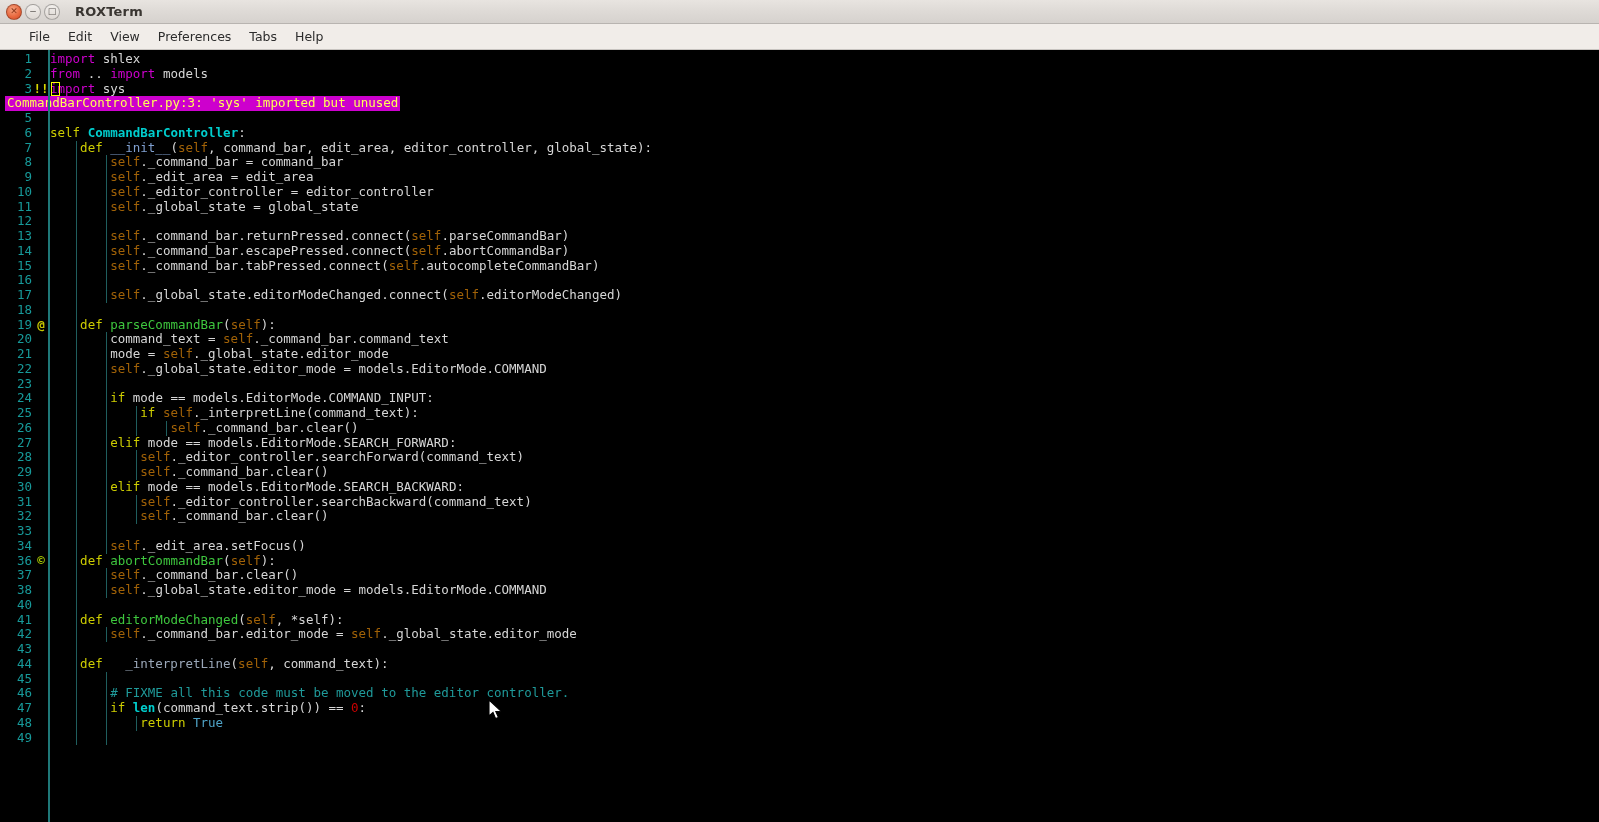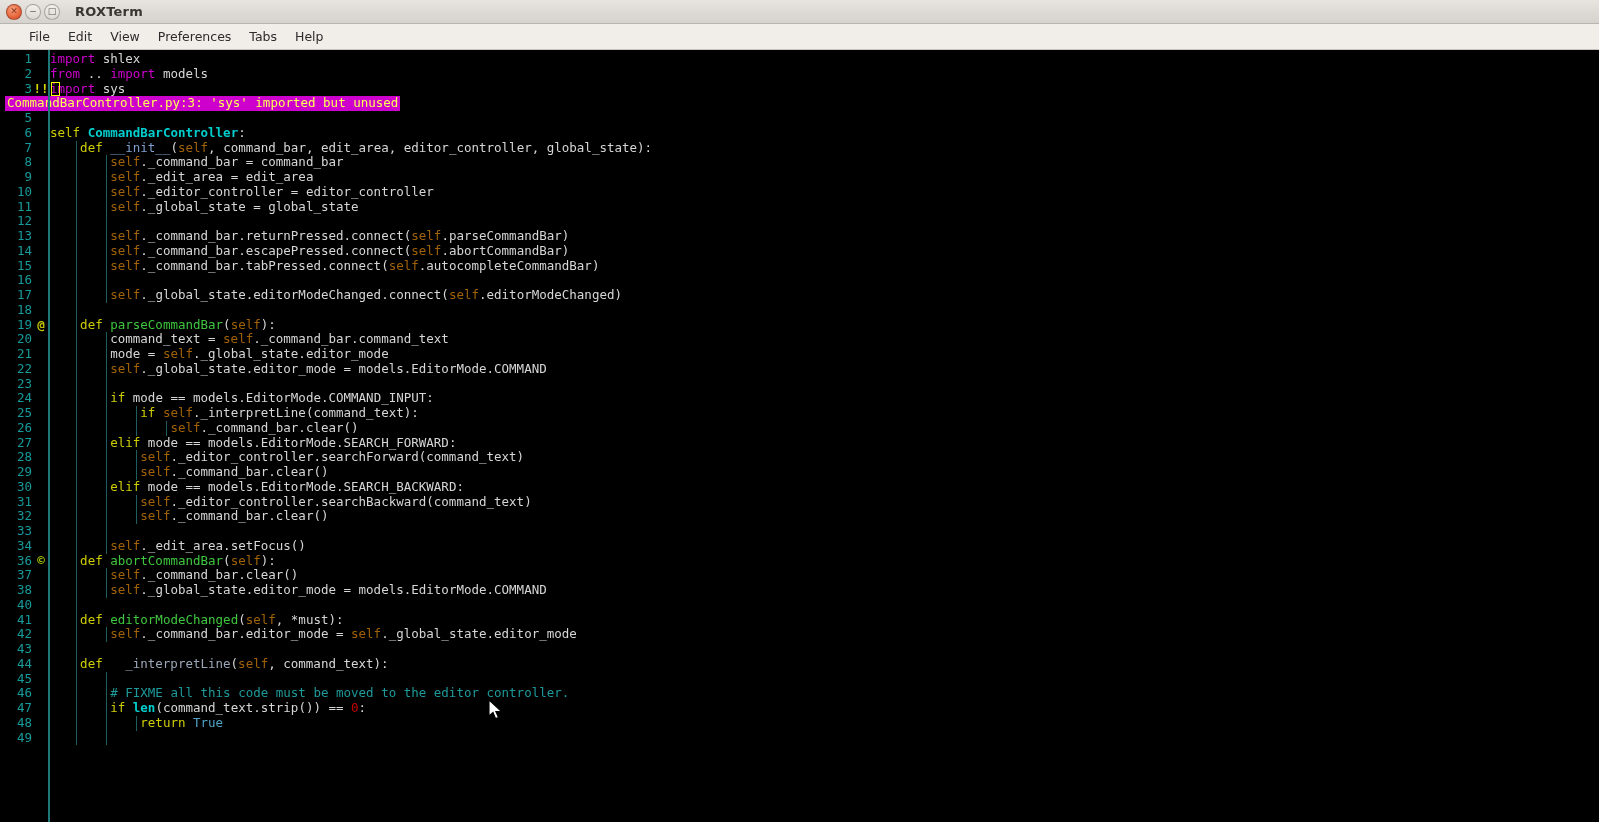--- a/index.html
+++ b/index.html
@@ -221,21 +221,21 @@
           <div class="row"><span class="lnum">29</span><span class="mark "></span><span class="code"><span class="txt">            </span><span class="self">self</span><span class="txt">._command_bar.clear()</span></span><div class="indent-guide" style="left: 76.08px;"></div><div class="indent-guide" style="left: 106.16px;"></div><div class="indent-guide" style="left: 136.24px;"></div></div>
           <div class="row"><span class="lnum">30</span><span class="mark "></span><span class="code"><span class="txt">        </span><span class="kw">elif</span><span class="txt"> mode == models.EditorMode.SEARCH_BACKWARD:</span></span><div class="indent-guide" style="left: 76.08px;"></div><div class="indent-guide" style="left: 106.16px;"></div></div>
           <div class="row"><span class="lnum">31</span><span class="mark "></span><span class="code"><span class="txt">            </span><span class="self">self</span><span class="txt">._editor_controller.searchBackward(command_text)</span></span><div class="indent-guide" style="left: 76.08px;"></div><div class="indent-guide" style="left: 106.16px;"></div><div class="indent-guide" style="left: 136.24px;"></div></div>
           <div class="row"><span class="lnum">32</span><span class="mark "></span><span class="code"><span class="txt">            </span><span class="self">self</span><span class="txt">._command_bar.clear()</span></span><div class="indent-guide" style="left: 76.08px;"></div><div class="indent-guide" style="left: 106.16px;"></div><div class="indent-guide" style="left: 136.24px;"></div></div>
           <div class="row"><span class="lnum">33</span><span class="mark "></span><span class="code"></span><div class="indent-guide" style="left: 76.08px;"></div><div class="indent-guide" style="left: 106.16px;"></div></div>
           <div class="row"><span class="lnum">34</span><span class="mark "></span><span class="code"><span class="txt">        </span><span class="self">self</span><span class="txt">._edit_area.setFocus()</span></span><div class="indent-guide" style="left: 76.08px;"></div><div class="indent-guide" style="left: 106.16px;"></div></div>
           <div class="row"><span class="lnum">36</span><span class="mark ann">©</span><span class="code"><span class="txt">    </span><span class="kw">def</span><span class="txt"> </span><span class="fn">abortCommandBar</span><span class="txt">(</span><span class="self">self</span><span class="txt">):</span></span><div class="indent-guide" style="left: 76.08px;"></div></div>
           <div class="row"><span class="lnum">37</span><span class="mark "></span><span class="code"><span class="txt">        </span><span class="self">self</span><span class="txt">._command_bar.clear()</span></span><div class="indent-guide" style="left: 76.08px;"></div><div class="indent-guide" style="left: 106.16px;"></div></div>
           <div class="row"><span class="lnum">38</span><span class="mark "></span><span class="code"><span class="txt">        </span><span class="self">self</span><span class="txt">._global_state.editor_mode = models.EditorMode.COMMAND</span></span><div class="indent-guide" style="left: 76.08px;"></div><div class="indent-guide" style="left: 106.16px;"></div></div>
           <div class="row"><span class="lnum">40</span><span class="mark "></span><span class="code"></span><div class="indent-guide" style="left: 76.08px;"></div></div>
-          <div class="row"><span class="lnum">41</span><span class="mark "></span><span class="code"><span class="txt">    </span><span class="kw">def</span><span class="txt"> </span><span class="fn">editorModeChanged</span><span class="txt">(</span><span class="self">self</span><span class="txt">, *must):</span></span><div class="indent-guide" style="left: 76.08px;"></div></div>
+          <div class="row"><span class="lnum">41</span><span class="mark "></span><span class="code"><span class="txt">    </span><span class="kw">def</span><span class="txt"> </span><span class="fn">editorModeChanged</span><span class="txt">(</span><span class="self">self</span><span class="txt">, *self):</span></span><div class="indent-guide" style="left: 76.08px;"></div></div>
           <div class="row"><span class="lnum">42</span><span class="mark "></span><span class="code"><span class="txt">        </span><span class="self">self</span><span class="txt">._command_bar.editor_mode = </span><span class="self">self</span><span class="txt">._global_state.editor_mode</span></span><div class="indent-guide" style="left: 76.08px;"></div><div class="indent-guide" style="left: 106.16px;"></div></div>
           <div class="row"><span class="lnum">43</span><span class="mark "></span><span class="code"></span><div class="indent-guide" style="left: 76.08px;"></div></div>
           <div class="row"><span class="lnum">44</span><span class="mark "></span><span class="code"><span class="txt">    </span><span class="kw">def</span><span class="txt"> </span><span class="fn2">_interpretLine</span><span class="txt">(</span><span class="self">self</span><span class="txt">, command_text):</span></span><div class="indent-guide" style="left: 76.08px;"></div></div>
           <div class="row"><span class="lnum">45</span><span class="mark "></span><span class="code"></span><div class="indent-guide" style="left: 76.08px;"></div><div class="indent-guide" style="left: 106.16px;"></div></div>
           <div class="row"><span class="lnum">46</span><span class="mark "></span><span class="code"><span class="txt">        </span><span class="cmt"># FIXME all this code must be moved to the editor controller.</span></span><div class="indent-guide" style="left: 76.08px;"></div><div class="indent-guide" style="left: 106.16px;"></div></div>
           <div class="row"><span class="lnum">47</span><span class="mark "></span><span class="code"><span class="txt">        </span><span class="kw">if</span><span class="txt"> </span><span class="builtin">len</span><span class="txt">(command_text.strip()) == </span><span class="num">0</span><span class="txt">:</span></span><div class="indent-guide" style="left: 76.08px;"></div><div class="indent-guide" style="left: 106.16px;"></div></div>
           <div class="row"><span class="lnum">48</span><span class="mark "></span><span class="code"><span class="txt">            </span><span class="kw">return</span><span class="txt"> </span><span class="bool">True</span></span><div class="indent-guide" style="left: 76.08px;"></div><div class="indent-guide" style="left: 106.16px;"></div><div class="indent-guide" style="left: 136.24px;"></div></div>
           <div class="row"><span class="lnum">49</span><span class="mark "></span><span class="code"></span><div class="indent-guide" style="left: 76.08px;"></div><div class="indent-guide" style="left: 106.16px;"></div></div>
         </div>
       <div class="guide-main"></div>

